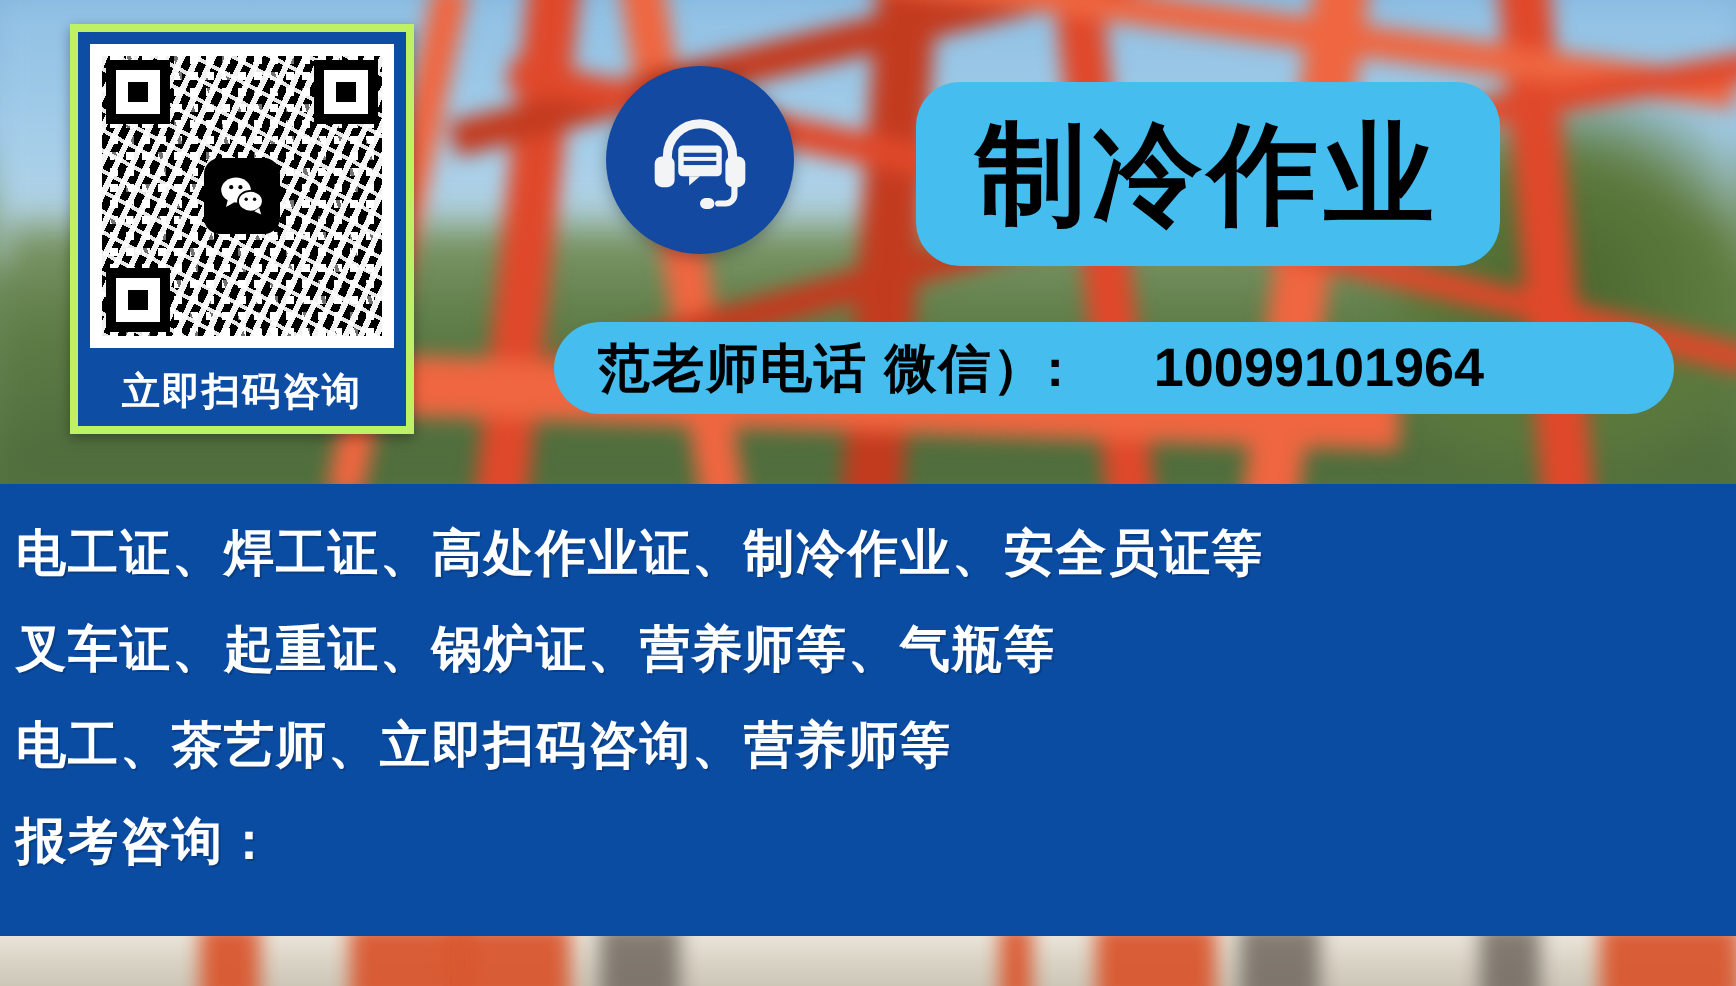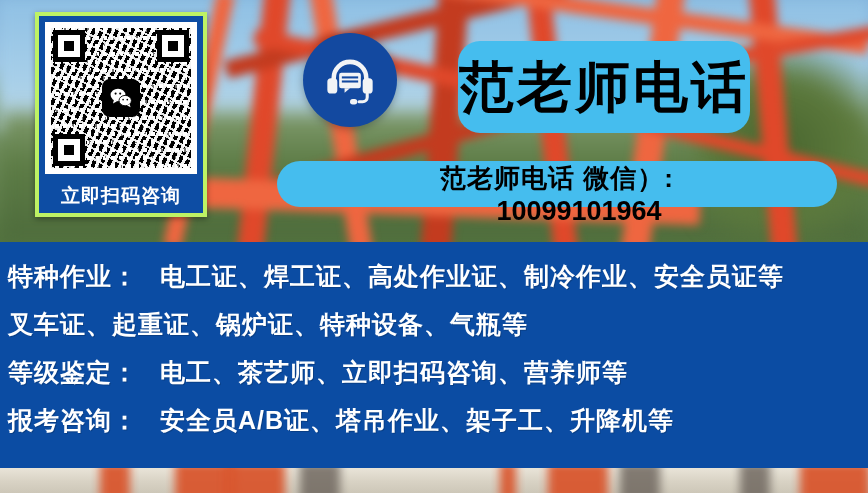--- a/index.html
+++ b/index.html
@@ -180,22 +180,21 @@
     position: absolute;
     left: 277px;
     top: 161px;
     width: 560px;
     height: 46px;
     background: #45bdee;
     border-radius: 23px;
     display: flex;
     align-items: center;
     box-sizing: border-box;
-    padding: 0 22px;
-    flex-direction: column;
+    padding: 18px 22px;
   }
   .pill-phone .label {
     color: #000;
     font-size: 26px;
     font-weight: bold;
     letter-spacing: 1px;
     white-space: nowrap;
     font-family: "Liberation Sans", "DejaVu Sans", sans-serif;
   }
   .pill-phone .number {
@@ -334,43 +333,40 @@
       <polygon points="26,41 26,46 32,41" fill="#f2f4f6"></polygon>
       <rect x="23" y="28" width="18" height="2.3" fill="#1349a0"></rect>
       <rect x="23" y="32.5" width="18" height="2.3" fill="#1349a0"></rect>
 
       <path d="M51 47 v4 a5 5 0 0 1 -5 5 h-4" fill="none" stroke="#f2f4f6" stroke-width="3.4" stroke-linecap="round"></path>
       <rect x="32" y="53" width="8" height="6" rx="3" fill="#f2f4f6"></rect>
     </svg>
   </div>
 
   <div class="pill-title">
-    <span>范老师电话</span>
+    <span>制冷作业</span>
   </div>
 
   <div class="pill-phone">
     <span class="label">范老师电话 微信）:</span>
     <span class="number">10099101964</span>
   </div>
 
   <div class="info-block">
     <div class="info-row">
-      <span class="cat">特种作业：</span>
       <span class="items">电工证、焊工证、高处作业证、制冷作业、安全员证等</span>
     </div>
     <div class="info-row">
-      <span class="items">叉车证、起重证、锅炉证、特种设备、气瓶等</span>
+      <span class="items">叉车证、起重证、锅炉证、营养师等、气瓶等</span>
     </div>
     <div class="info-row">
-      <span class="cat">等级鉴定：</span>
       <span class="items">电工、茶艺师、立即扫码咨询、营养师等</span>
     </div>
     <div class="info-row">
       <span class="cat">报考咨询：</span>
-      <span class="items">安全员A/B证、塔吊作业、架子工、升降机等</span>
     </div>
   </div>
 
   <div class="bottom-strip">
     <div class="blotch" style="left:100px; width:30px;"></div>
     <div class="blotch" style="left:175px; width:60px;"></div>
     <div class="blotch" style="left:225px; width:60px;"></div>
     <div class="blotch dark" style="left:300px; width:40px;"></div>
     <div class="blotch" style="left:500px; width:16px;"></div>
     <div class="blotch" style="left:548px; width:60px;"></div>

